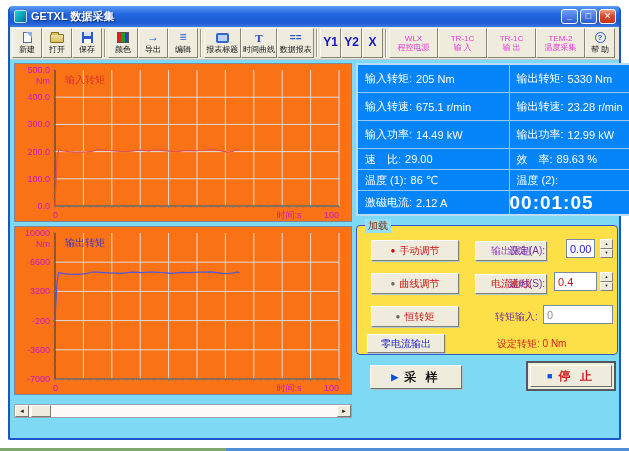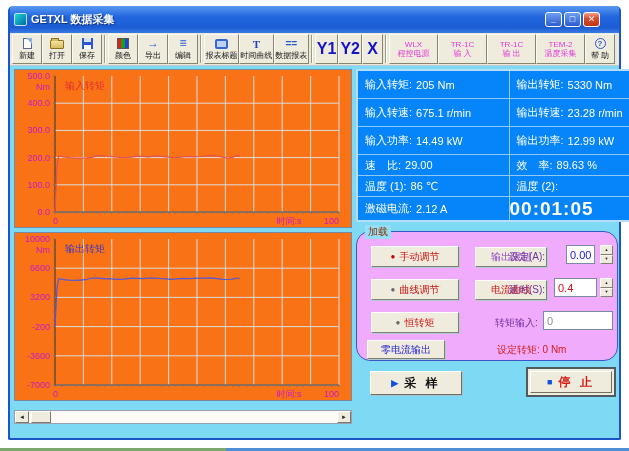--- a/index.html
+++ b/index.html
@@ -3,21 +3,21 @@
 <meta charset="utf-8">
 <style>
   * { margin:0; padding:0; box-sizing:border-box; }
   html,body { width:629px; height:451px; }
   body { font-family:"Liberation Sans","DejaVu Sans",sans-serif; background:#ffffff; position:relative; overflow:hidden; }
 
   .window { position:absolute; left:8px; top:6px; width:613px; height:434px;
     border:2px solid #1A56C8; border-top:none; border-radius:5px 5px 2px 2px; background:#7ED9F5; }
 
   
-  .titlebar { height:27px; border-radius:4px 4px 0 0; display:flex; align-items:center; padding:0 19px 0 4px;
+  .titlebar { height:21px; border-radius:4px 4px 0 0; display:flex; align-items:center; padding:0 3px 0 4px;
     background:linear-gradient(180deg,#5A9AF2 0%,#2166DE 40%,#1C5CD4 80%,#3A7BE4 100%); }
   .app-icon { width:13px; height:13px; border-radius:2px; margin-right:4px;
     background:linear-gradient(135deg,#20D8D0 0%,#0898B8 60%,#066888 100%); border:1px solid #BFDFFF; }
   .wtitle { color:#fff; font-size:11px; font-weight:bold; text-shadow:1px 1px 1px #0A2C78; flex:1;
     white-space:nowrap; overflow:hidden; }
   .tbtns { display:flex; gap:2px; }
   .tbtn { width:17px; height:15px; border-radius:3px; border:1px solid #ffffff; color:#fff;
     font-size:9px; font-weight:bold; display:flex; align-items:center; justify-content:center; line-height:1; }
   .tb-min,.tb-rest { background:linear-gradient(180deg,#6E9EEE,#2A5CD0); }
   .tb-min { align-items:flex-end; padding-bottom:2px; }
@@ -38,21 +38,21 @@
   .ic-open::before { content:""; position:absolute; left:0; top:-3px; width:6px; height:2px; background:#D8BE60; border:1px solid #8A7020; border-bottom:none; }
   .ic-save { width:11px; height:11px; background:#2B5BC8; position:relative; }
   .ic-save::before { content:""; position:absolute; left:2px; top:0; width:7px; height:4px; background:#D8E4F4; }
   .ic-save::after { content:""; position:absolute; left:2px; bottom:0; width:7px; height:4px; background:#fff; }
   .ic-color { width:12px; height:11px; background:linear-gradient(90deg,#E02020 0 33%,#18A018 33% 66%,#2040E0 66% 100%); border:1px solid #555; }
   .g-export { color:#2060E0; font-size:12px; font-weight:bold; }
   .g-edit { color:#2858D0; font-size:12px; font-weight:bold; }
   .ic-report { width:13px; height:10px; background:#BDD2F2; border:2px solid #3565CE; border-radius:2px; }
   .g-time { color:#2040C8; font-size:11px; font-weight:bold; font-family:"Liberation Serif","DejaVu Serif",serif; }
   .g-eq { color:#2858D0; font-size:10px; font-weight:bold; letter-spacing:0px; }
-  .ybtn { font-size:16px; font-weight:bold; color:#1414C8; min-width:21px; }
+  .ybtn { font-size:12px; font-weight:bold; color:#1414C8; min-width:21px; }
   .devbtn { color:#E535D5; min-width:49px; font-size:8px; }
   .helpbtn { margin-left:auto; margin-right:2px; min-width:30px; flex-direction:column; }
   .ic-help { width:11px; height:11px; border-radius:50%; border:1px solid #2858D0; color:#2858D0;
     font-size:8px; font-weight:bold; display:flex; align-items:center; justify-content:center; }
 
   
   .client { position:relative; width:100%; height:380px; }
 
   .chartpanel { position:absolute; left:4px; top:3px; width:338px; }
   .chart { width:338px; background:#f97316; border:1px solid #7888A0; }
@@ -71,21 +71,21 @@
   .datapanel { position:absolute; left:0; top:3px; width:306px; border:2px solid #B6DDFA;
     display:grid; grid-template-columns:1fr 1fr; grid-template-rows:27px 27px 27px 20px 20px 23px;
     gap:1px; background:#8FC8F0; }
   .dp-cell { background:#0684FA; color:#fff; font-size:11px; display:flex; align-items:center;
     padding-left:7px; white-space:nowrap; }
   .dp-l { margin-right:4px; }
   .dp-timer { justify-content:flex-start; padding-left:0; font-size:19px; font-weight:bold; letter-spacing:1px; }
 
   
   .loadgroup { position:absolute; left:0; top:165px; width:262px; height:130px;
-    border:1px solid #3858C8; border-radius:14px; background:#f0abfc; }
+    border:1px solid #3858C8; border-radius:4px; background:#fde047; }
   .lg-title { position:absolute; top:-7px; left:8px; background:#96DFF8; padding:0 3px;
     font-size:10px; color:#883300; }
   .gbtn { position:absolute; background:#EFECDE; border:1px solid; border-color:#FFF #808070 #808070 #FFF;
     box-shadow:1px 1px 0 #B0C8D8; font-size:10px; display:flex; align-items:center; justify-content:center;
     white-space:nowrap; cursor:default; }
   .rdot { font-size:8px; margin-right:4px; line-height:1; }
   .red-t { color:#CC1010; }
   .blue-t { color:#1818CC; }
   .purple-t { color:#9040C0; }
   .flabel { position:absolute; font-size:10px; color:#7030A0; white-space:nowrap; }

